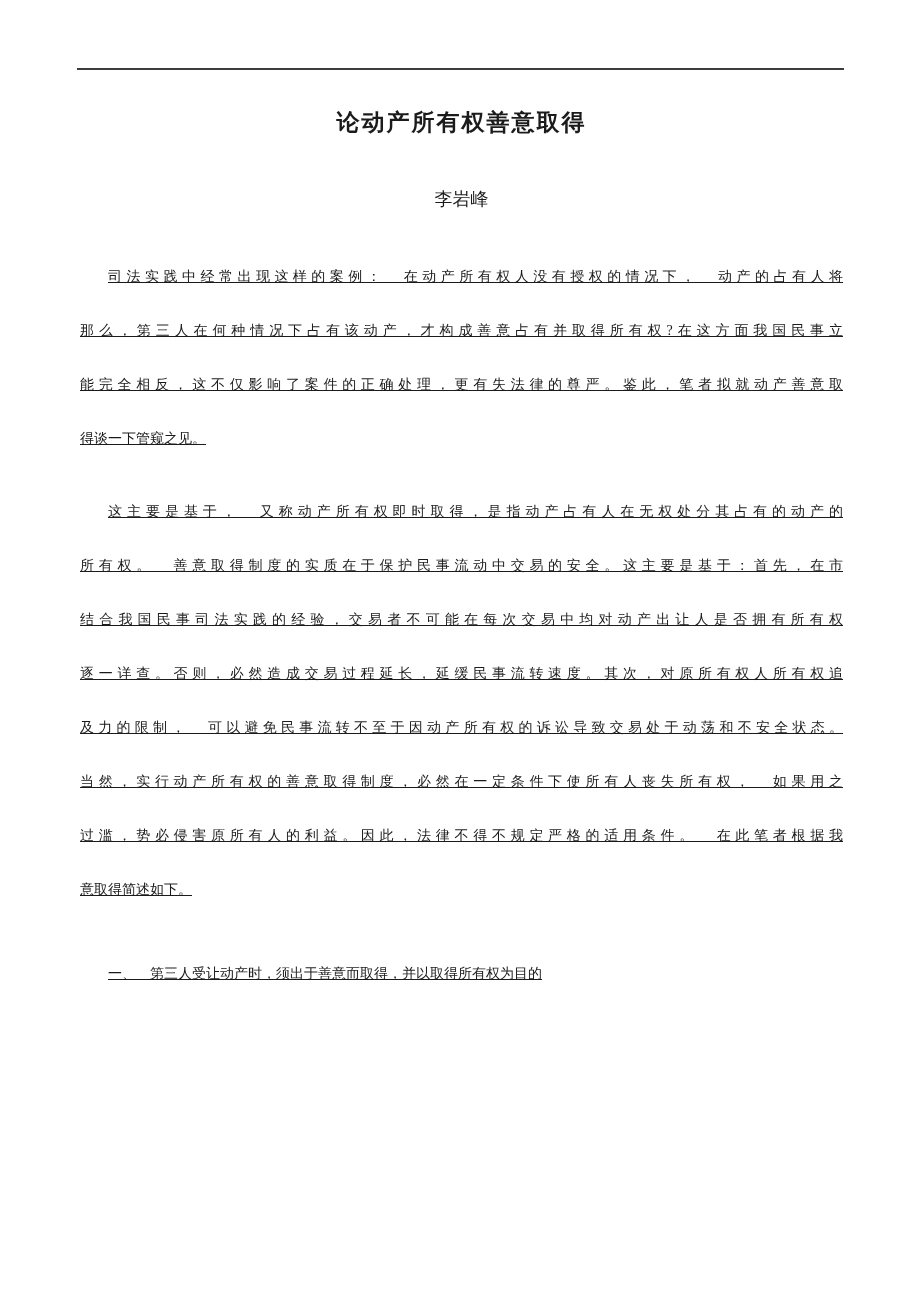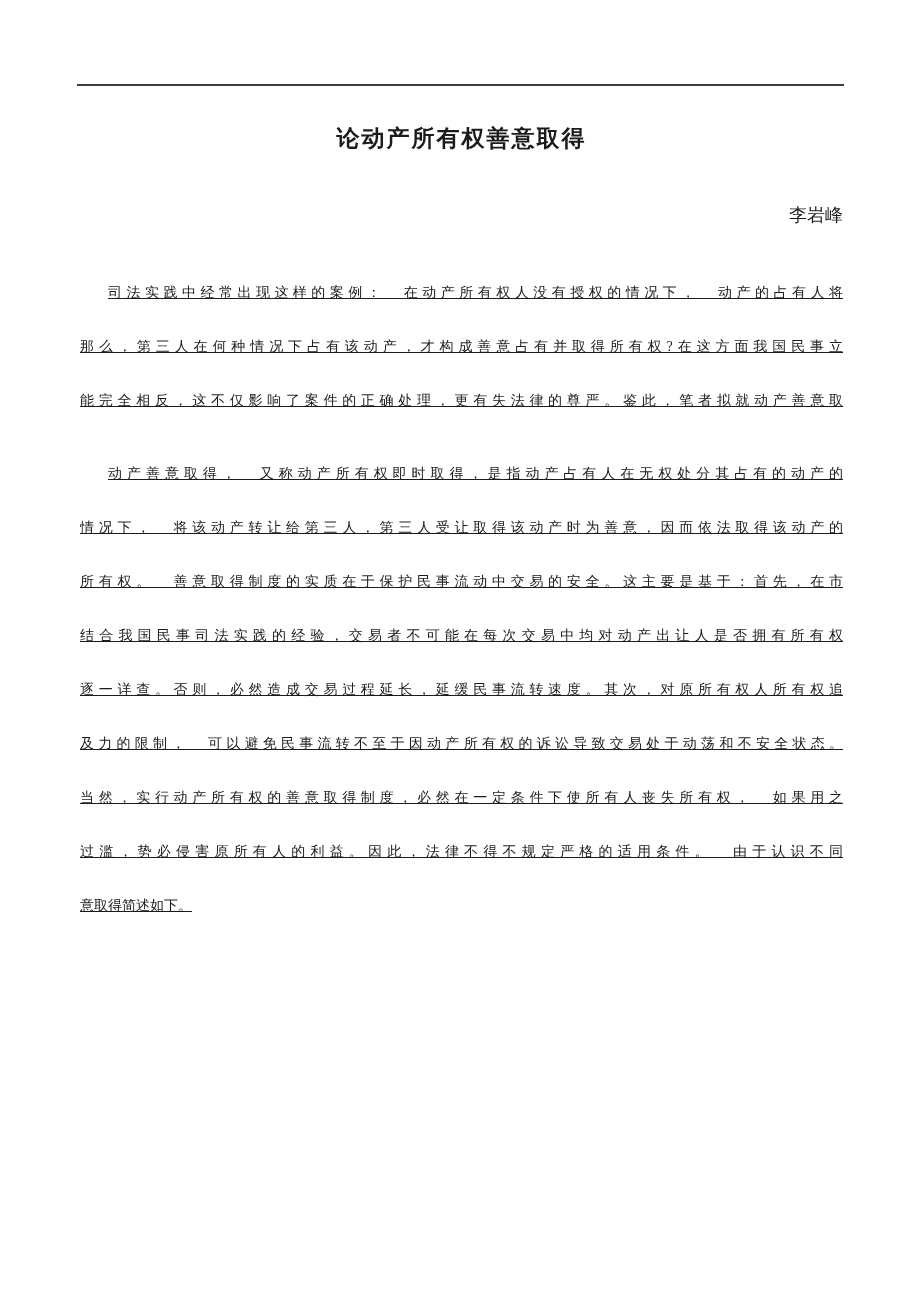--- a/index.html
+++ b/index.html
@@ -10,40 +10,39 @@
   * { margin: 0; padding: 0; box-sizing: border-box; }
   html, body { background: #ffffff; }
   .page {
     position: relative;
     width: 920px;
     height: 1094px;
     background: var(--page-bg);
     color: var(--text-color);
     font-family: "Liberation Serif", "DejaVu Serif", serif;
     overflow: hidden;
-    margin-top: 16px;
   }
   .header-rule {
     margin: 68px 76px 0 77px;
     border: 0;
     border-top: 2px solid var(--rule-color);
     height: 0;
   }
   .doc-title {
     margin-top: 36px;
     padding: 0 77px 0 80px;
     text-align: center;
     font-size: 23px;
     font-weight: bold;
     letter-spacing: 2px;
     line-height: 34px;
   }
   .doc-author {
     margin: 47px 77px 0 80px;
-    text-align: right;
+    text-align: center;
     font-size: 18px;
     line-height: 24px;
   }
   .doc-body {
     margin: 39px 77px 0 80px; 
     font-size: 14px;
     text-decoration: underline;
   }
   .paragraph { }
   .paragraph:nth-child(2) { margin-top: 19px; }
@@ -64,26 +63,29 @@
 
 <div class="page">
   <hr class="header-rule">
   <div class="doc-title">论动产所有权善意取得</div>
   <div class="doc-author">李岩峰</div>
   <div class="doc-body">
       <div class="paragraph">
         <div class="line first">司法实践中经常出现这样的案例：　在动产所有权人没有授权的情况下，　动产的占有人将</div>
         <div class="line">那么，第三人在何种情况下占有该动产，才构成善意占有并取得所有权?在这方面我国民事立</div>
         <div class="line">能完全相反，这不仅影响了案件的正确处理，更有失法律的尊严。鉴此，笔者拟就动产善意取</div>
+        <div class="line last">得谈一下管窥之见。</div>
       </div>
       <div class="paragraph">
-        <div class="line first">动产善意取得，　又称动产所有权即时取得，是指动产占有人在无权处分其占有的动产的</div>
-        <div class="line">情况下，　将该动产转让给第三人，第三人受让取得该动产时为善意，因而依法取得该动产的</div>
+        <div class="line first">这主要是基于，　又称动产所有权即时取得，是指动产占有人在无权处分其占有的动产的</div>
         <div class="line">所有权。　善意取得制度的实质在于保护民事流动中交易的安全。这主要是基于：首先，在市</div>
         <div class="line">结合我国民事司法实践的经验，交易者不可能在每次交易中均对动产出让人是否拥有所有权</div>
         <div class="line">逐一详查。否则，必然造成交易过程延长，延缓民事流转速度。其次，对原所有权人所有权追</div>
         <div class="line">及力的限制，　可以避免民事流转不至于因动产所有权的诉讼导致交易处于动荡和不安全状态。</div>
         <div class="line">当然，实行动产所有权的善意取得制度，必然在一定条件下使所有人丧失所有权，　如果用之</div>
-        <div class="line">过滥，势必侵害原所有人的利益。因此，法律不得不规定严格的适用条件。　由于认识不同</div>
+        <div class="line">过滥，势必侵害原所有人的利益。因此，法律不得不规定严格的适用条件。　在此笔者根据我</div>
         <div class="line last">意取得简述如下。</div>
+      </div>
+      <div class="paragraph">
+        <div class="line first last">一、　第三人受让动产时，须出于善意而取得，并以取得所有权为目的</div>
       </div>
     </div>
 </div>
 
 </body></html>

